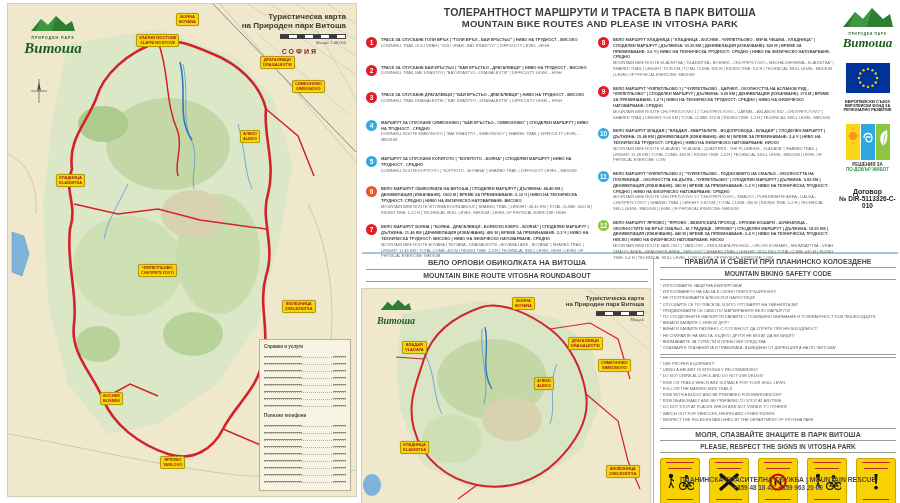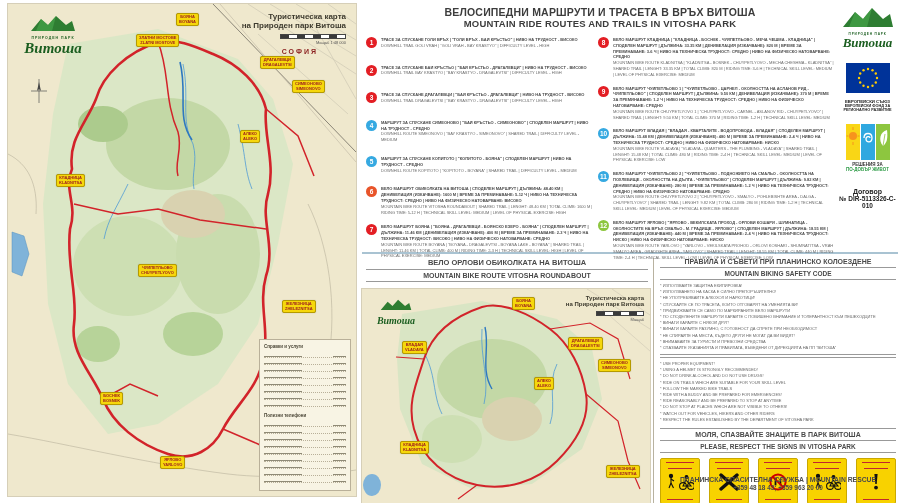--- a/index.html
+++ b/index.html
@@ -304,22 +304,22 @@
           </div>
           <div class="lrow">
             <span class="a"></span>
             <span class="b"></span>
           </div>
         </div>
     </div>
   </div>
 
   <div class="rp-title">
-    <div class="bg">ВЕЛОСИПЕДНИ МАРШРУТИ И ТРАСЕТА В ВРЪХ ВИТОША</div>
-    <div class="en">MOUNTAIN RIDE ROUTES AND TRAILS IN VITOSHA PARK</div>
+    <div class="bg">ТОЛЕРАНТНОСТ МАРШРУТИ И ТРАСЕТА В ПАРК ВИТОША</div>
+    <div class="en">MOUNTAIN BIKE ROUTES AND PLEASE IN VITOSHA PARK</div>
   </div>
 
   <div class="col col-a" id="col-a">
       <div class="route" style="margin-bottom: 16px;">
         <span class="num" style="background: rgb(227, 30, 36);">1</span>
         <div class="txt">
           <div class="tb">ТРАСЕ ЗА СПУСКАНЕ ГОЛИ ВРЪХ | "ГОЛИ ВРЪХ - БАЙ КРЪСТЬО" | НИВО НА ТРУДНОСТ - ВИСОКО</div>
           <div>DOWNHILL TRAIL GOLI VRAH | "GOLI VRAH - BAY KRASTYO" | DIFFICULTY LEVEL - HIGH</div>
         </div>
       </div>

